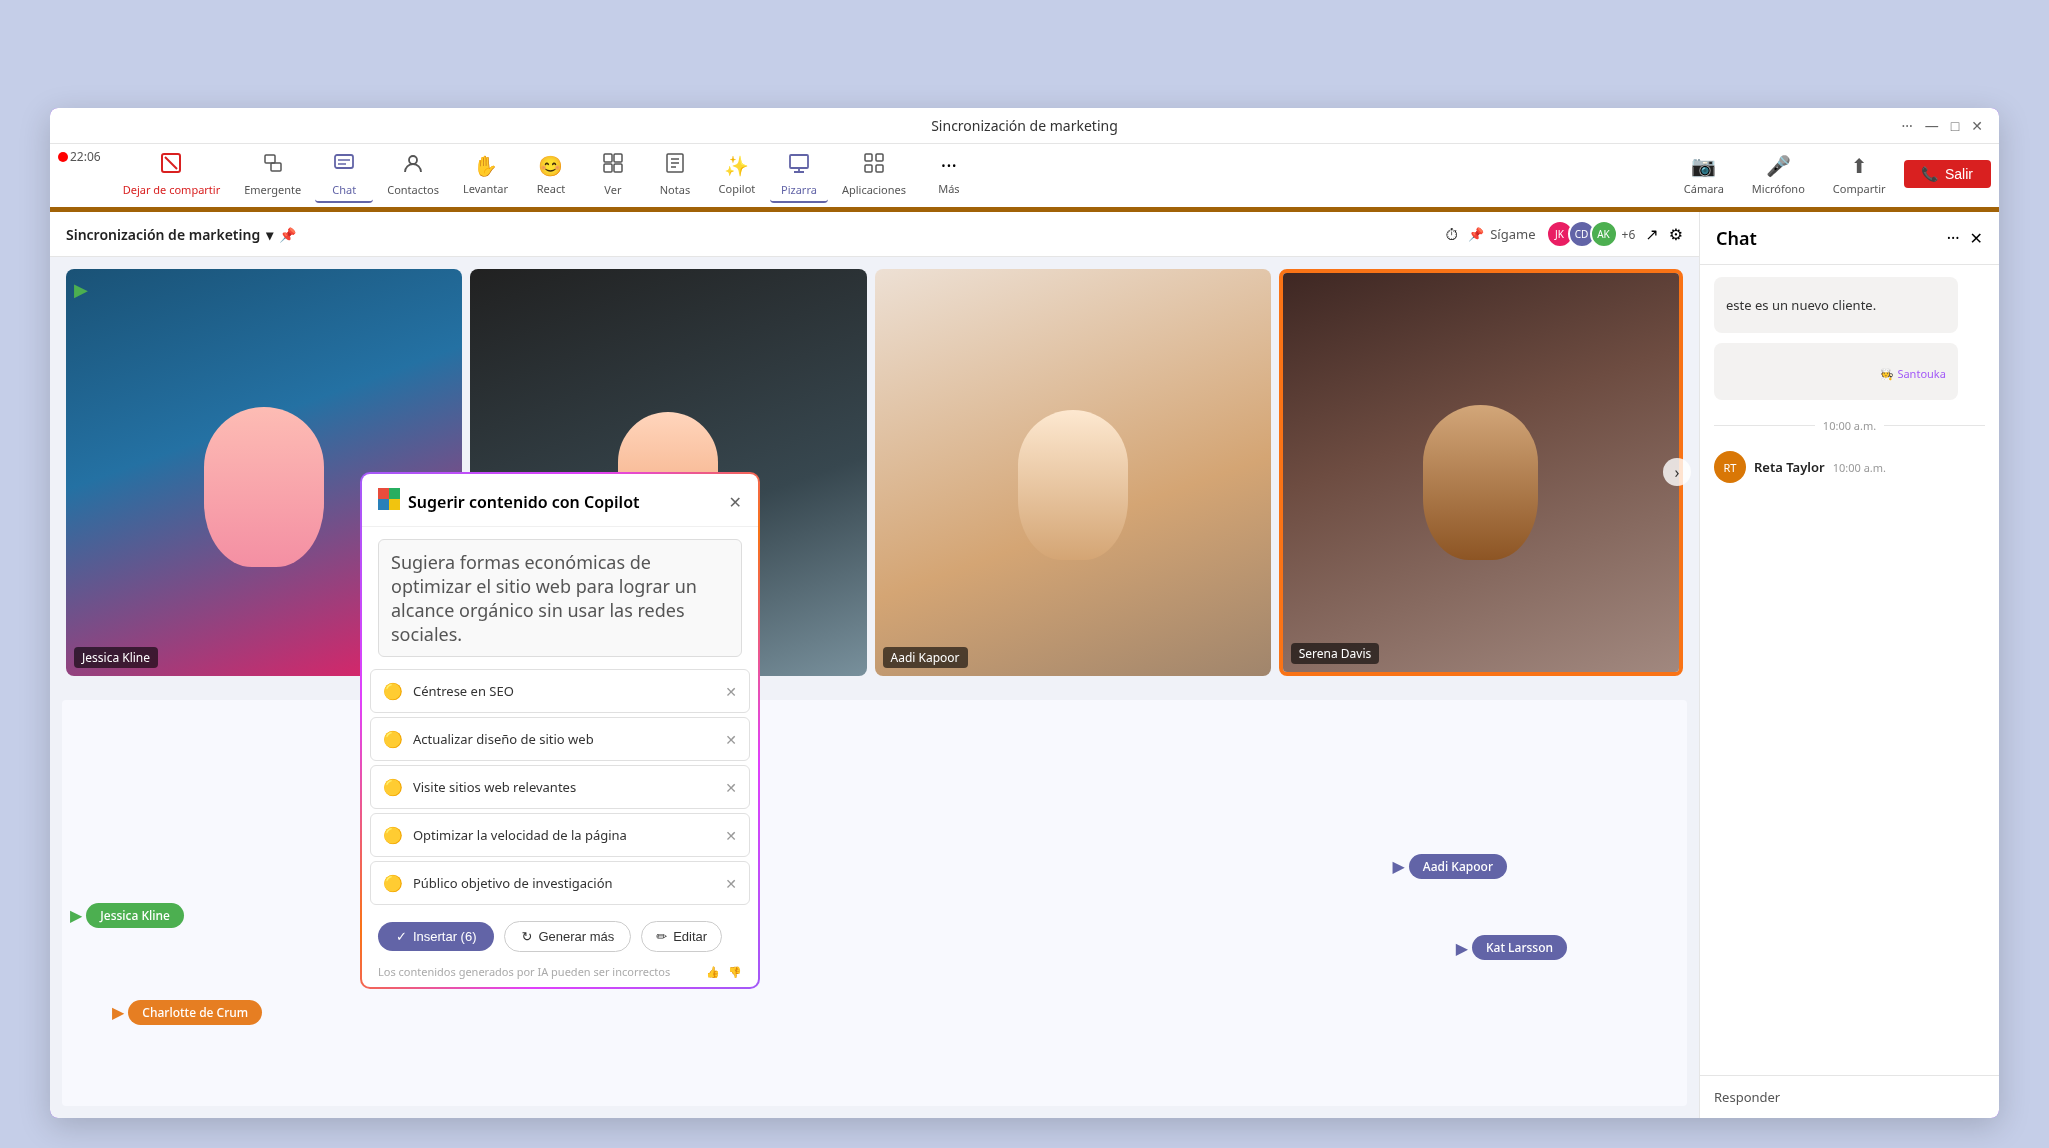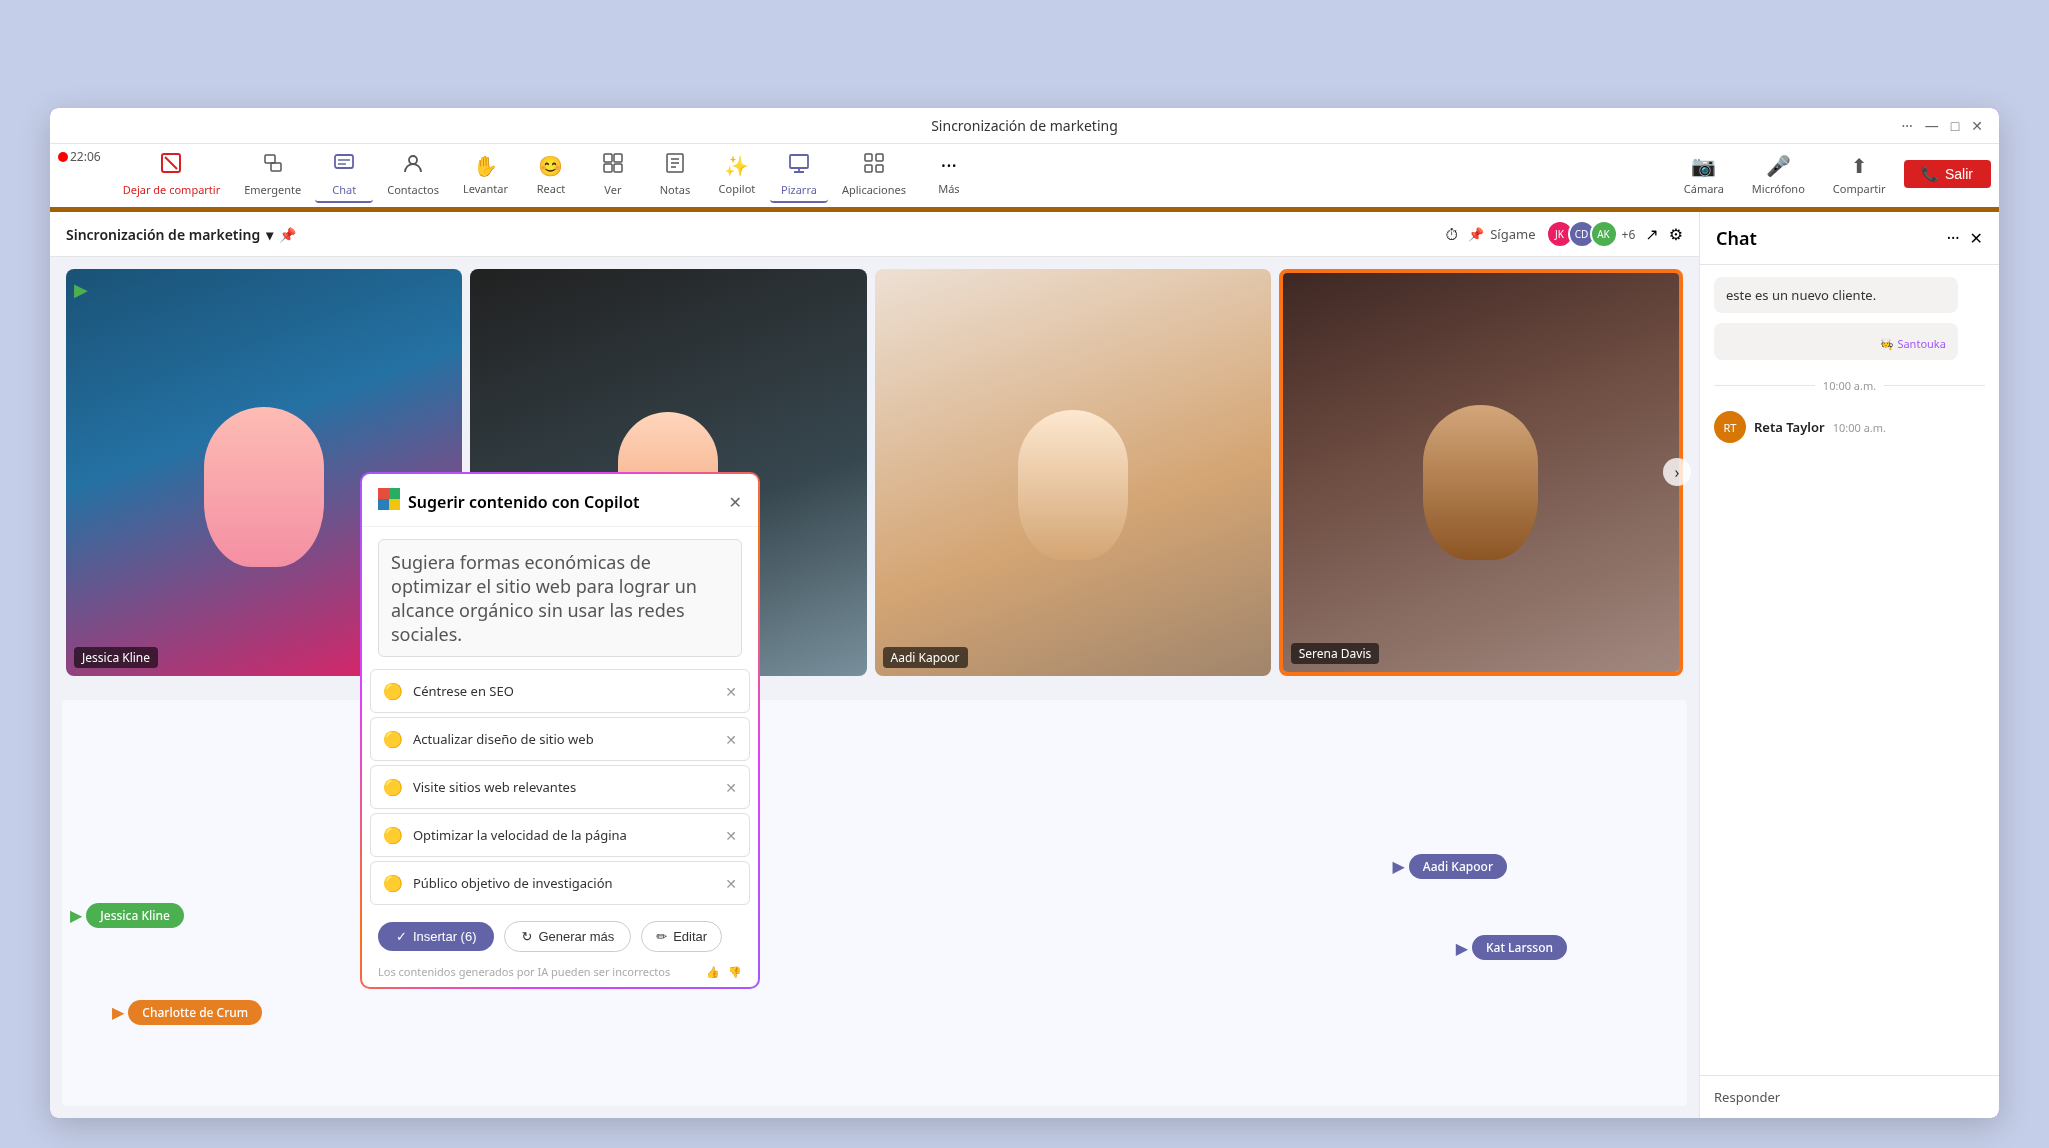--- a/index.html
+++ b/index.html
@@ -369,21 +369,21 @@
       flex: 1;
       overflow-y: auto;
       padding: 12px 14px;
       display: flex;
       flex-direction: column;
       gap: 10px;
     }
     .chat-msg-bubble {
       background: #f3f2f1;
       border-radius: 8px;
-      padding: 9px 12px;
+      padding: 19px 12px;
       font-size: 13px;
       color: #333;
       max-width: 90%;
     }
     .chat-sender-name {
       color: #a259f7;
       font-size: 11px;
       text-align: right;
       margin-top: 4px;
     }

